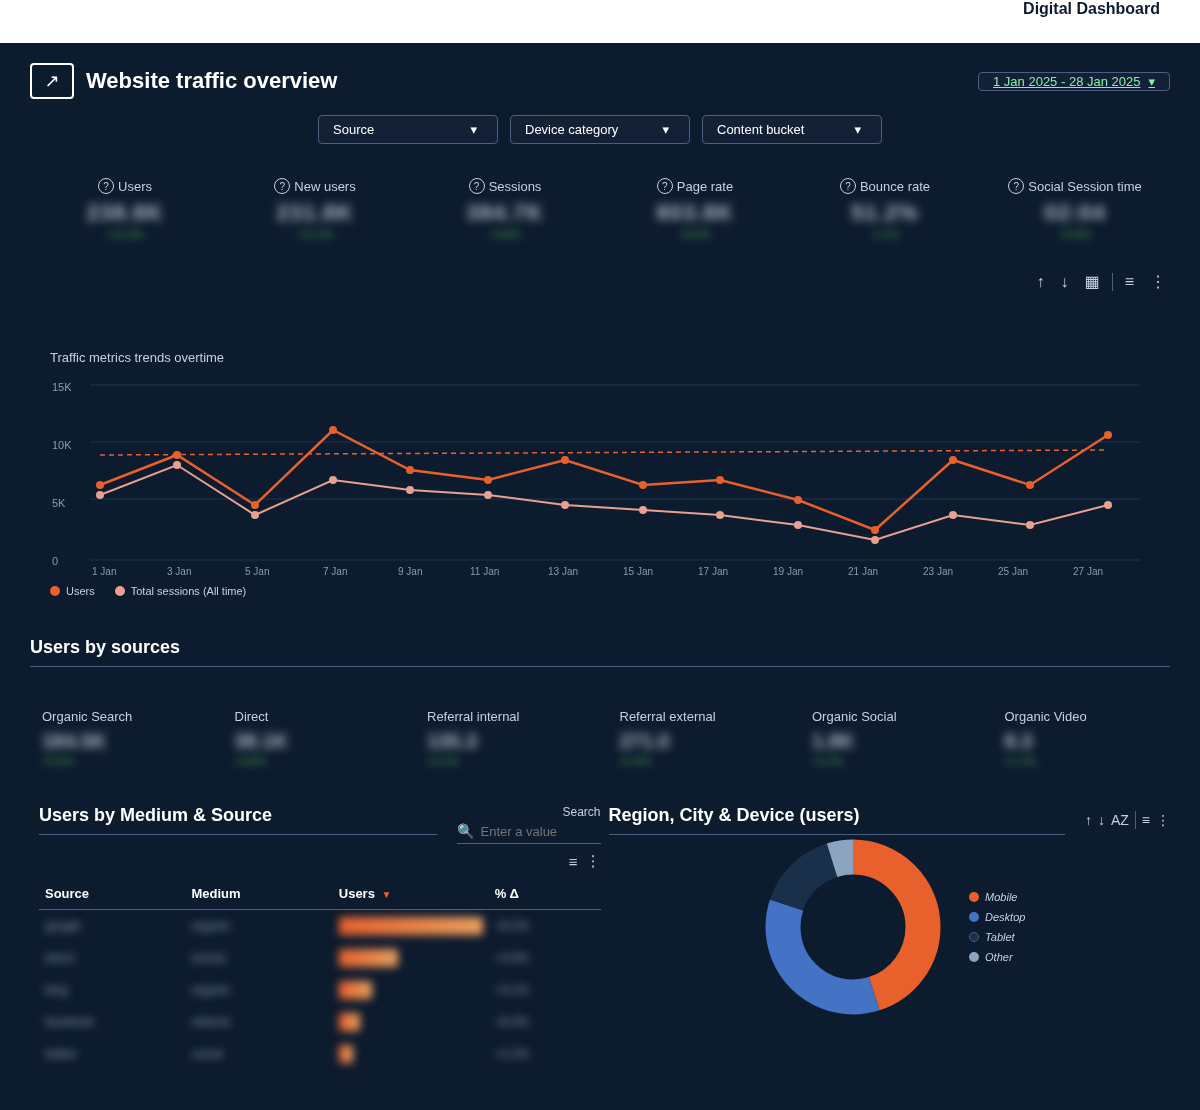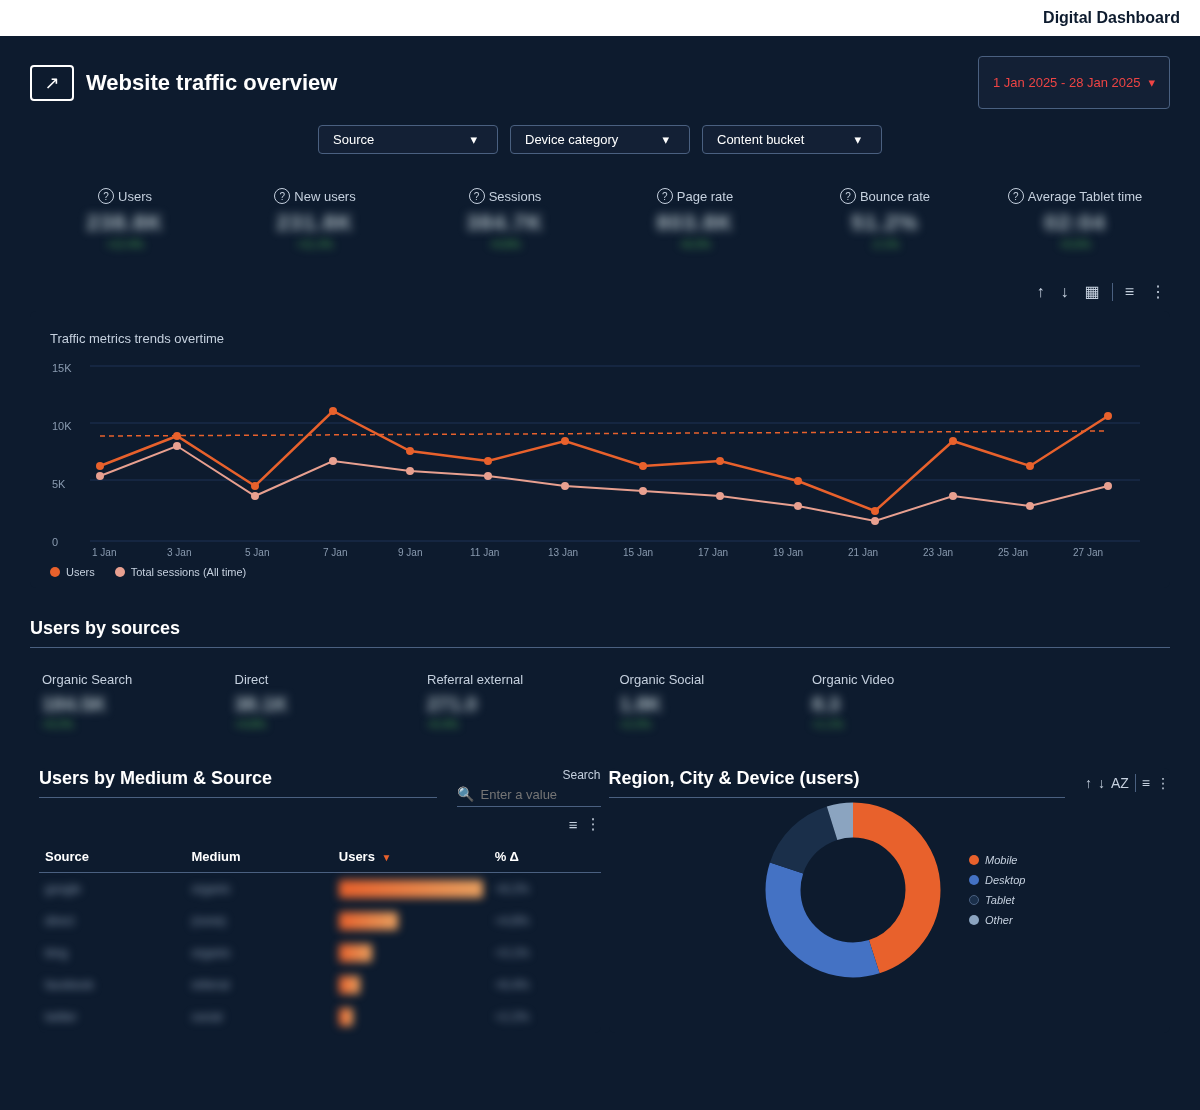--- a/index.html
+++ b/index.html
@@ -6,25 +6,24 @@
     body {
       font-family: 'Segoe UI', Arial, sans-serif;
       background: #0d1b2e;
       color: #fff;
       min-height: 1110px;
       width: 1200px;
     }
     
     .top-bar {
       background: #fff;
-      height: 36px;
-      display: flex;
-      align-items: center;
+      height: 43px;
+      display: flex;
       justify-content: flex-end;
-      padding-right: 20px;
+      padding-right: 40px;
     }
     .top-bar-title {
       color: #0d1b2e;
       font-size: 16px;
       font-weight: 600;
     }
     
     .main {
       padding: 20px 30px;
     }
@@ -52,27 +51,28 @@
     }
     .header-title {
       font-size: 22px;
       font-weight: 700;
       color: #fff;
     }
     .date-picker {
       background: #132035;
       border: 1px solid #4a6080;
       border-radius: 4px;
-      color: #ef4444;
-      padding: 18px 14px;
+      color: #86efac;
+      padding: 1px 14px;
       font-size: 13px;
       cursor: pointer;
       display: flex;
       align-items: center;
       gap: 8px;
+      text-decoration: underline;
     }
     
     .filter-row {
       display: flex;
       justify-content: center;
       gap: 12px;
       margin-bottom: 24px;
     }
     .filter-dropdown {
       background: #132035;
@@ -165,20 +165,21 @@
     .chart-container {
       background: #0d1b2e;
       border-radius: 6px;
       padding: 20px 20px 10px 20px;
       position: relative;
     }
     .chart-title {
       font-size: 13px;
       color: #c5d0de;
       margin-bottom: 10px;
+      margin-top: 29px;
     }
     .chart-area {
       position: relative;
       height: 200px;
       width: 100%;
     }
     .chart-legend {
       display: flex;
       gap: 20px;
       margin-top: 10px;
@@ -201,21 +202,21 @@
     
     .sources-section {
       margin-bottom: 30px;
     }
     .section-title {
       font-size: 18px;
       font-weight: 600;
       color: #fff;
       border-bottom: 1px solid #4a6080;
       padding-bottom: 8px;
-      margin-bottom: 16px;
+      margin-bottom: 34px;
     }
     .sources-grid {
       display: grid;
       grid-template-columns: repeat(6, 1fr);
       gap: 15px;
     }
     .source-card {
       display: flex;
       flex-direction: column;
       align-items: flex-start;
@@ -446,21 +447,21 @@
         <div class="metric-question">?</div>
         <span class="metric-label">Bounce rate</span>
       </div>
       <span class="metric-value">51.2%</span>
       <span class="metric-change">-2.1%</span>
     </div>
 
     <div class="metric-card">
       <div class="metric-label-row">
         <div class="metric-question">?</div>
-        <span class="metric-label">Average Tablet time</span>
+        <span class="metric-label">Social Session time</span>
       </div>
       <span class="metric-value">02:04</span>
       <span class="metric-change">+5.6%</span>
     </div>
 
   </div>
 
   <div class="chart-section">
     <div class="chart-toolbar">
       <button class="chart-toolbar-btn">↑</button>
@@ -560,20 +561,25 @@
         <span class="source-value">184.5K</span>
         <span class="source-change">+9.2%</span>
       </div>
 
       <div class="source-card">
         <span class="source-label">Direct</span>
         <span class="source-value">38.1K</span>
         <span class="source-change">+4.8%</span>
       </div>
 
+      <div class="source-card">
+        <span class="source-label">Referral internal</span>
+        <span class="source-value">135.3</span>
+        <span class="source-change">+3.1%</span>
+      </div>
 
       <div class="source-card">
         <span class="source-label">Referral external</span>
         <span class="source-value">271.0</span>
         <span class="source-change">+6.4%</span>
       </div>
 
       <div class="source-card">
         <span class="source-label">Organic Social</span>
         <span class="source-value">1.8K</span>

